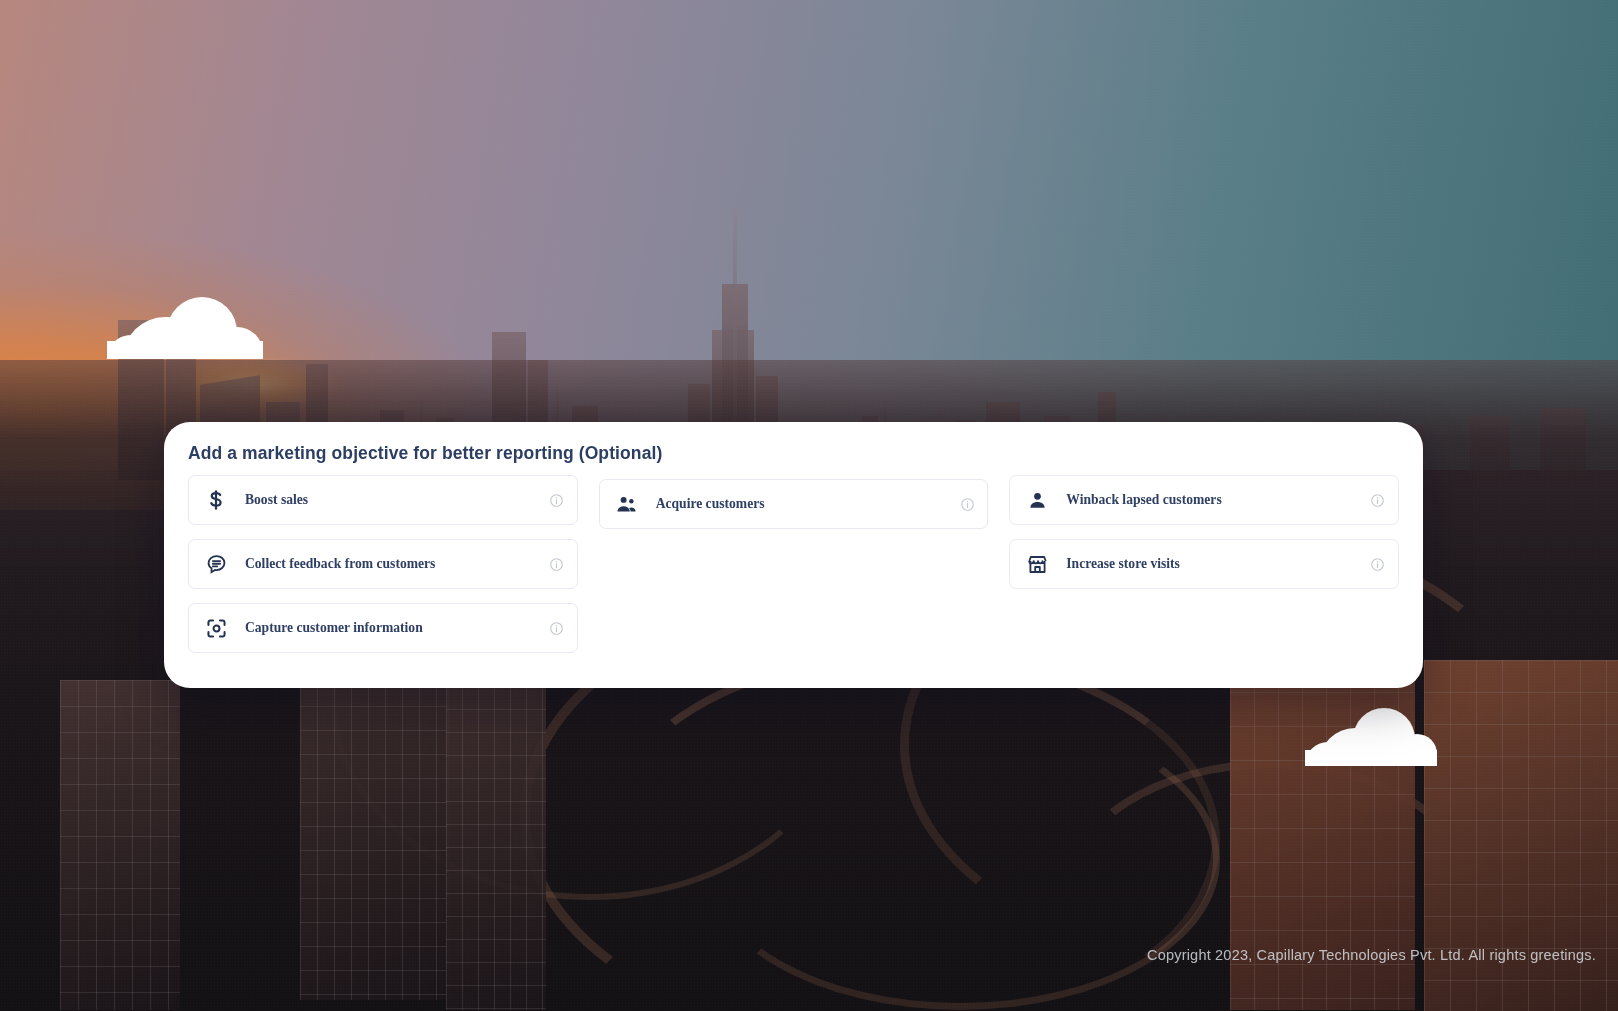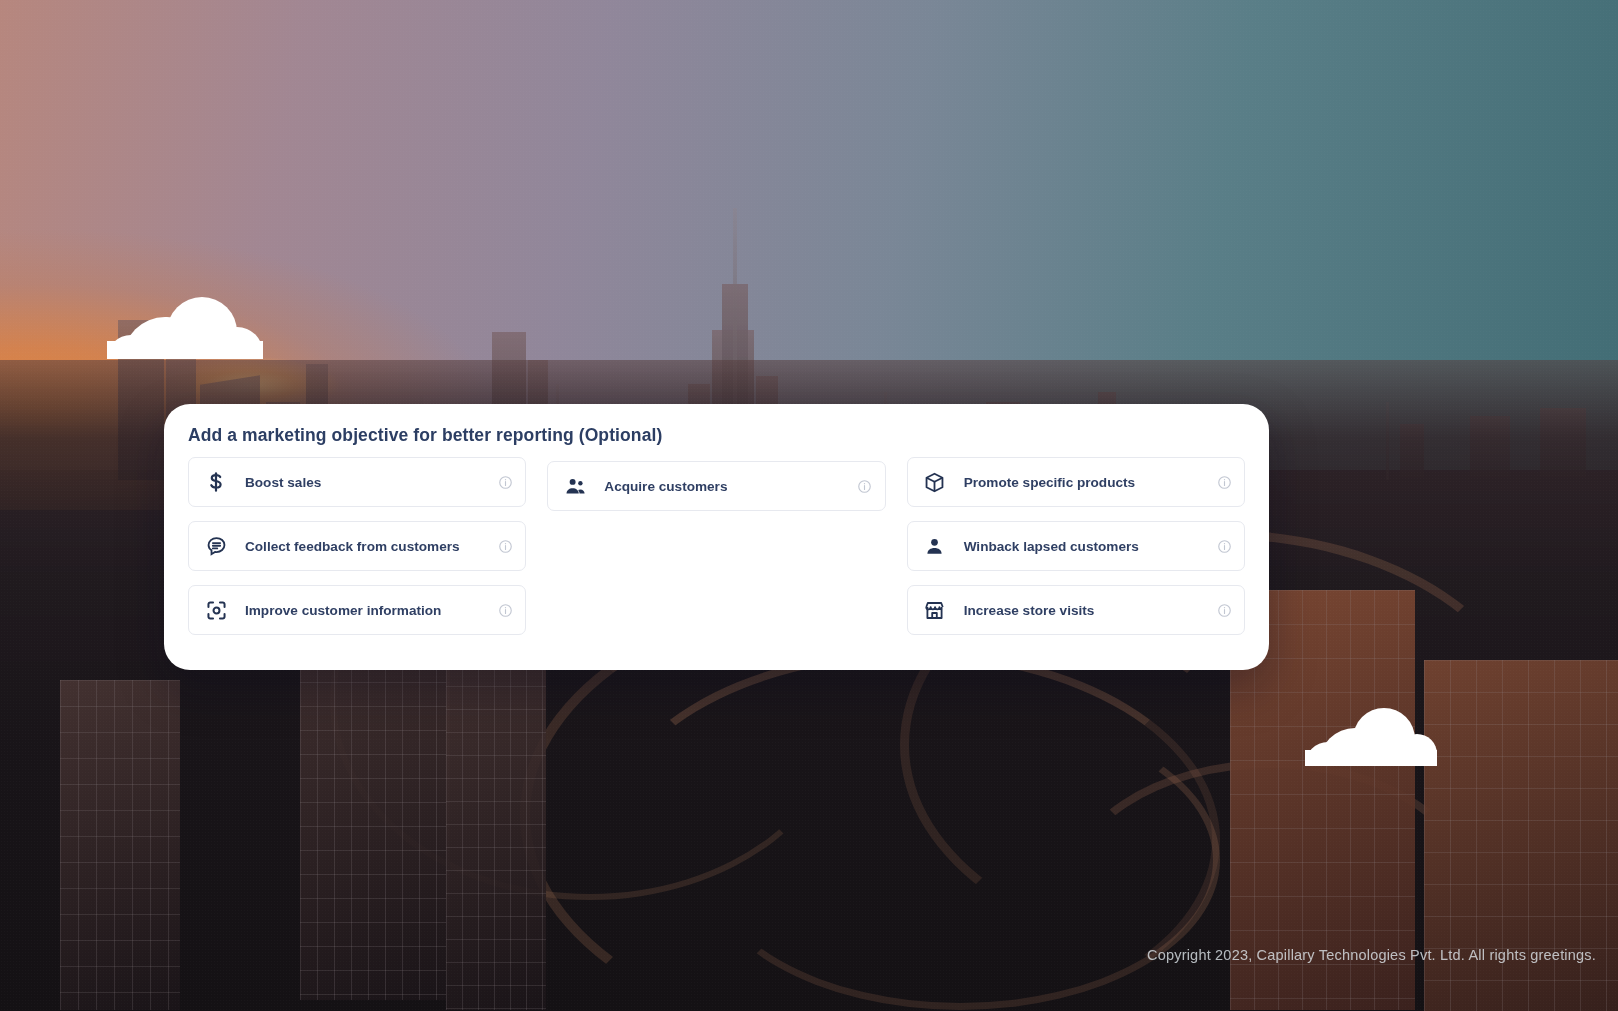--- a/index.html
+++ b/index.html
@@ -117,22 +117,22 @@
   }
   .cloud .base { border-radius: 0; }
 
   #cloud-top-left { left: 107px; top: 297px; width: 156px; height: 62px; }
   #cloud-bottom-right { left: 1305px; top: 708px; width: 132px; height: 58px; }
 
   
   #objective-card {
     position: absolute;
     left: 164px;
-    top: 404px;
-    width: 1105px;
+    top: 422px;
+    width: 1259px;
     height: 266px;
     background: #ffffff;
     border-radius: 26px;
     box-shadow: 0 18px 46px rgba(10,10,25,0.34);
     padding: 20px 24px 22px 24px;
   }
 
   #card-title {
     font-size: 17.5px;
     font-weight: bold;
@@ -145,20 +145,21 @@
     font-size: 12.5px;
     color: #9aa1b0;
     line-height: 16px;
   }
 
   .options-grid {
     margin-top: 11px;
     display: grid;
     grid-template-columns: 1fr 1fr 1fr;
     gap: 0px 21px;
+    font-family: Liberation Serif, serif;
   }
   .grid-col { display: flex; flex-direction: column; }
 
   .objective-tile {
     display: flex;
     align-items: center;
     height: 50px;
     margin-bottom: 14px;
     background: #ffffff;
     border: 1px solid #e7e9ef;
@@ -339,21 +340,21 @@
         <div class="objective-tile">
           <span class="tile-icon">
             <svg width="23" height="23" viewBox="0 0 24 24" fill="none" stroke="currentColor" stroke-width="2.1" stroke-linecap="round" stroke-linejoin="round">
               <path d="M3.6 8.4V5.4a1.8 1.8 0 0 1 1.8-1.8h3"></path>
               <path d="M15.6 3.6h3a1.8 1.8 0 0 1 1.8 1.8v3"></path>
               <path d="M20.4 15.6v3a1.8 1.8 0 0 1-1.8 1.8h-3"></path>
               <path d="M8.4 20.4h-3a1.8 1.8 0 0 1-1.8-1.8v-3"></path>
               <circle cx="12" cy="12" r="3.1"></circle>
             </svg>
           </span>
-          <span class="tile-label">Improve customer information</span>
+          <span class="tile-label">Capture customer information</span>
           <span class="info-icon">
             <svg width="15" height="15" viewBox="0 0 24 24" fill="none" stroke="currentColor" stroke-width="1.8">
               <circle cx="12" cy="12" r="9.2"></circle>
                 <path d="M12 10.6v6" stroke-linecap="round"></path>
                 <circle cx="12" cy="7.4" r="1.05" fill="currentColor" stroke="none"></circle>
             </svg>
           </span>
         </div>
       </div>
 
@@ -376,37 +377,20 @@
                 <circle cx="12" cy="7.4" r="1.05" fill="currentColor" stroke="none"></circle>
             </svg>
           </span>
         </div>
 
 
       </div>
 
       <div class="grid-col col-c">
 
-        <div class="objective-tile">
-          <span class="tile-icon">
-            <svg width="23" height="23" viewBox="0 0 24 24" fill="none" stroke="currentColor" stroke-width="1.9" stroke-linejoin="round">
-              <path d="M12 2.9 20.3 7v10L12 21.1 3.7 17V7z"></path>
-              <path d="M3.7 7 12 11.2 20.3 7"></path>
-              <path d="M12 11.2v9.9"></path>
-            </svg>
-          </span>
-          <span class="tile-label">Promote specific products</span>
-          <span class="info-icon">
-            <svg width="15" height="15" viewBox="0 0 24 24" fill="none" stroke="currentColor" stroke-width="1.8">
-              <circle cx="12" cy="12" r="9.2"></circle>
-                <path d="M12 10.6v6" stroke-linecap="round"></path>
-                <circle cx="12" cy="7.4" r="1.05" fill="currentColor" stroke="none"></circle>
-            </svg>
-          </span>
-        </div>
 
         <div class="objective-tile">
           <span class="tile-icon">
             <svg width="23" height="23" viewBox="0 0 24 24" fill="currentColor">
               <circle cx="12" cy="7.6" r="3.5"></circle>
               <path d="M4.6 19.6c0-3.8 3.3-6 7.4-6s7.4 2.2 7.4 6z"></path>
             </svg>
           </span>
           <span class="tile-label">Winback lapsed customers</span>
           <span class="info-icon">

